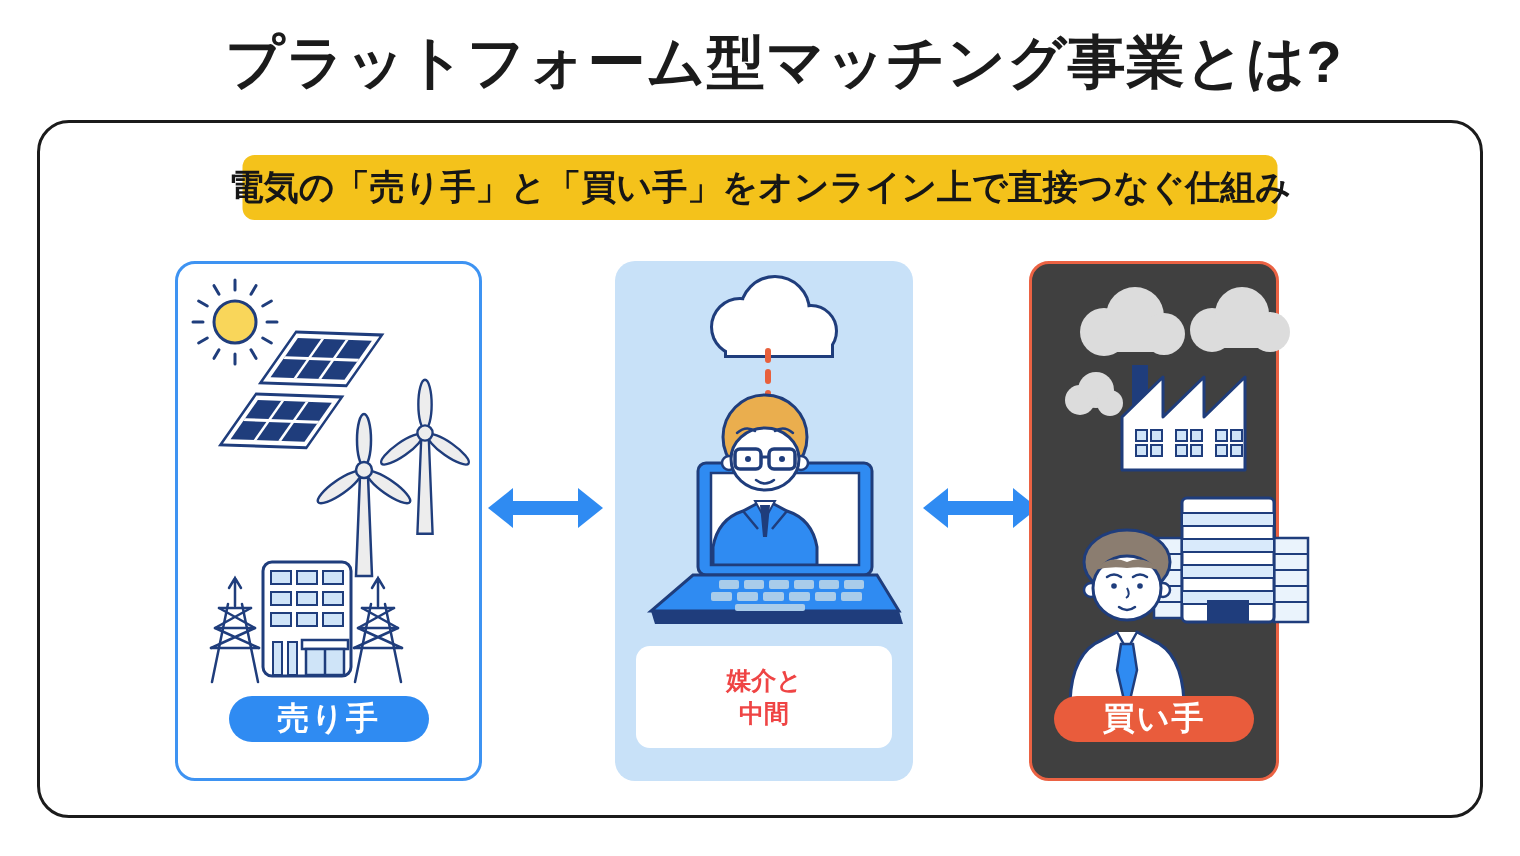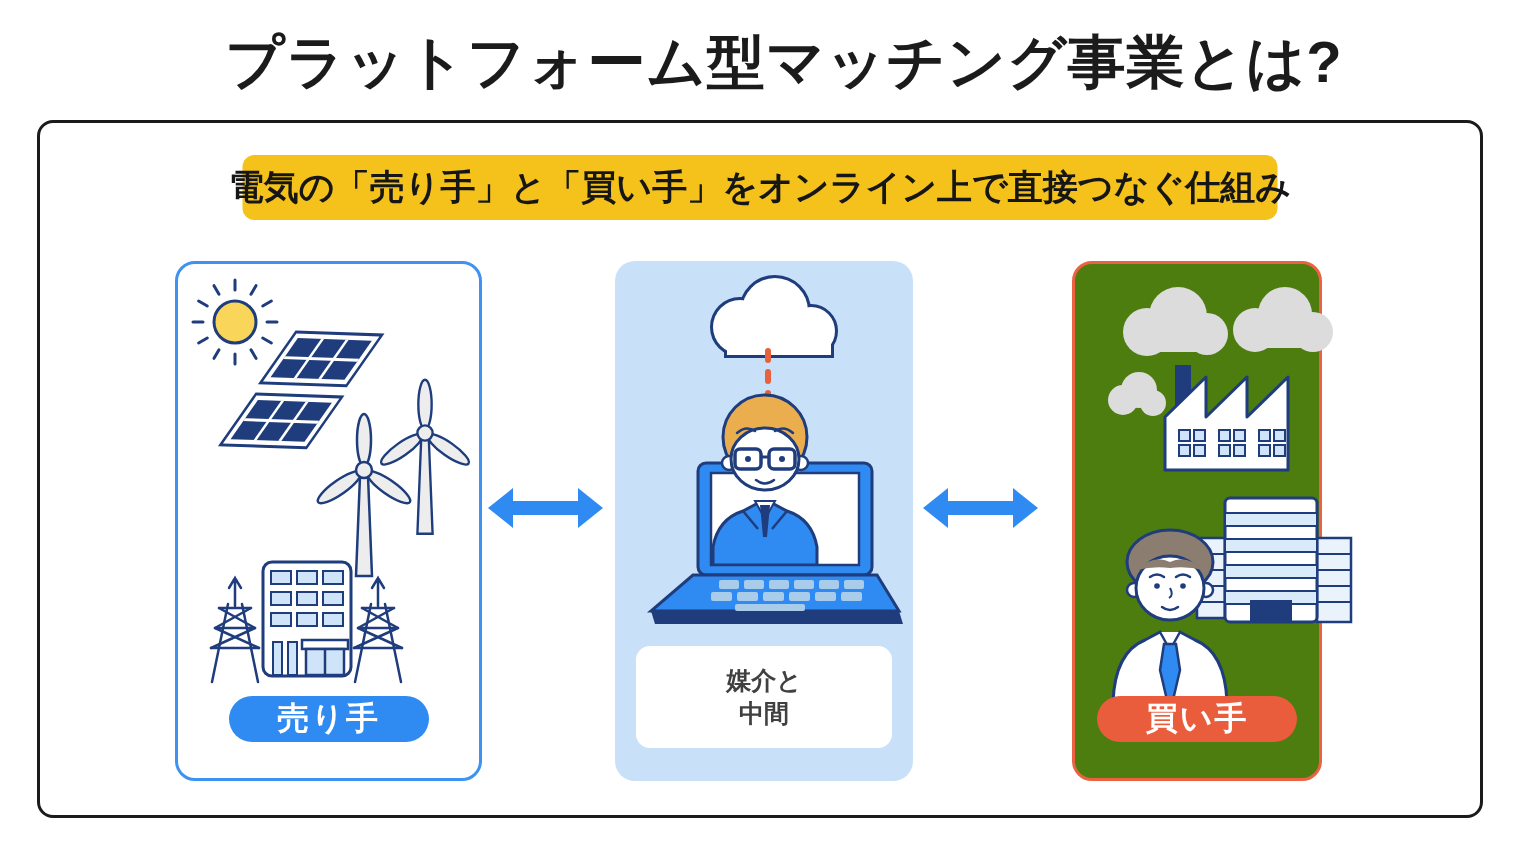--- a/index.html
+++ b/index.html
@@ -6,44 +6,44 @@
   body{
     width:1520px;height:856px;position:relative;background:#ffffff;overflow:hidden;
     font-family:"Liberation Sans","DejaVu Sans",sans-serif;
   }
   .page-title{
     position:absolute;top:24px;left:0;width:1520px;text-align:center;
     font-size:58px;font-weight:900;color:#1b1b1b;letter-spacing:1px;margin:0;padding-left:24px;
   }
   .container{
     position:absolute;left:37px;top:120px;width:1446px;height:698px;
-    border:3px solid #1b1b1b;border-radius:16px;background:#ffffff;box-sizing:border-box;
+    border:3px solid #1b1b1b;border-radius:32px;background:#ffffff;box-sizing:border-box;
   }
   .banner{
     position:absolute;top:32px;left:50%;transform:translateX(-50%);
     width:1035px;height:65px;background:#F4C21B;border-radius:12px;
     display:flex;align-items:center;justify-content:center;
     font-size:35px;font-weight:900;color:#161616;white-space:nowrap;
   }
   .panel{position:absolute;top:138px;height:520px;border-radius:20px;box-sizing:border-box;}
   .panel-seller{left:135px;width:307px;background:#ffffff;border:3px solid #3E93F2;}
   .panel-platform{left:575px;width:298px;background:#C8E1F8;}
-  .panel-buyer{left:1032px;width:250px;background:#4d7c0f;border:3px solid #EB6243;}
+  .panel-buyer{left:989px;width:250px;background:#404040;border:3px solid #EB6243;}
   .panel svg.illust{position:absolute;left:0;top:6px;}
   .pill{
     position:absolute;bottom:36px;left:50%;transform:translateX(-50%);
     width:200px;height:46px;border-radius:23px;display:flex;align-items:center;justify-content:center;
     color:#ffffff;font-size:32px;font-weight:900;letter-spacing:2px;
   }
   .pill-seller{background:#2F8BF2;}
   .pill-buyer{background:#E95C3C;}
   .caption-box{
     position:absolute;left:21px;right:21px;bottom:33px;height:102px;background:#ffffff;
     border-radius:14px;display:flex;flex-direction:column;align-items:center;justify-content:center;
-    color:#404040;font-size:25px;font-weight:900;line-height:1.32;text-align:center;
+    color:#ef4444;font-size:25px;font-weight:900;line-height:1.32;text-align:center;
   }
   .arrow{position:absolute;top:360px;width:115px;height:50px;}
 </style>
 </head>
 <body>
 
 <h1 class="page-title">プラットフォーム型マッチング事業とは?</h1>
 
 <div class="container">
 

